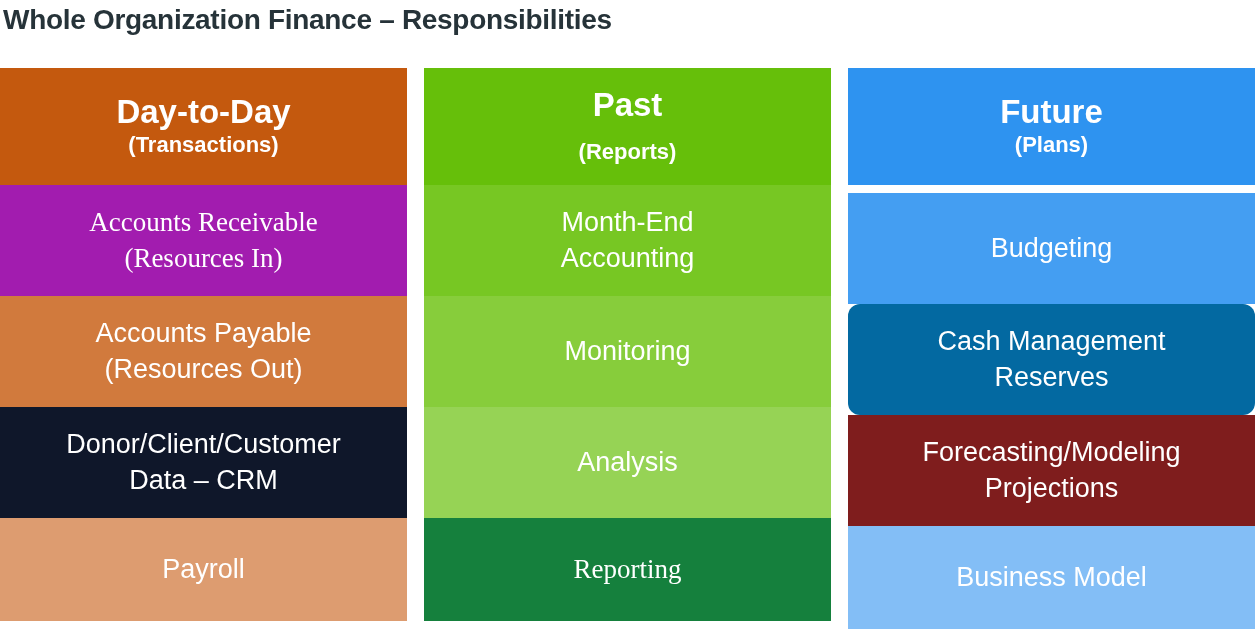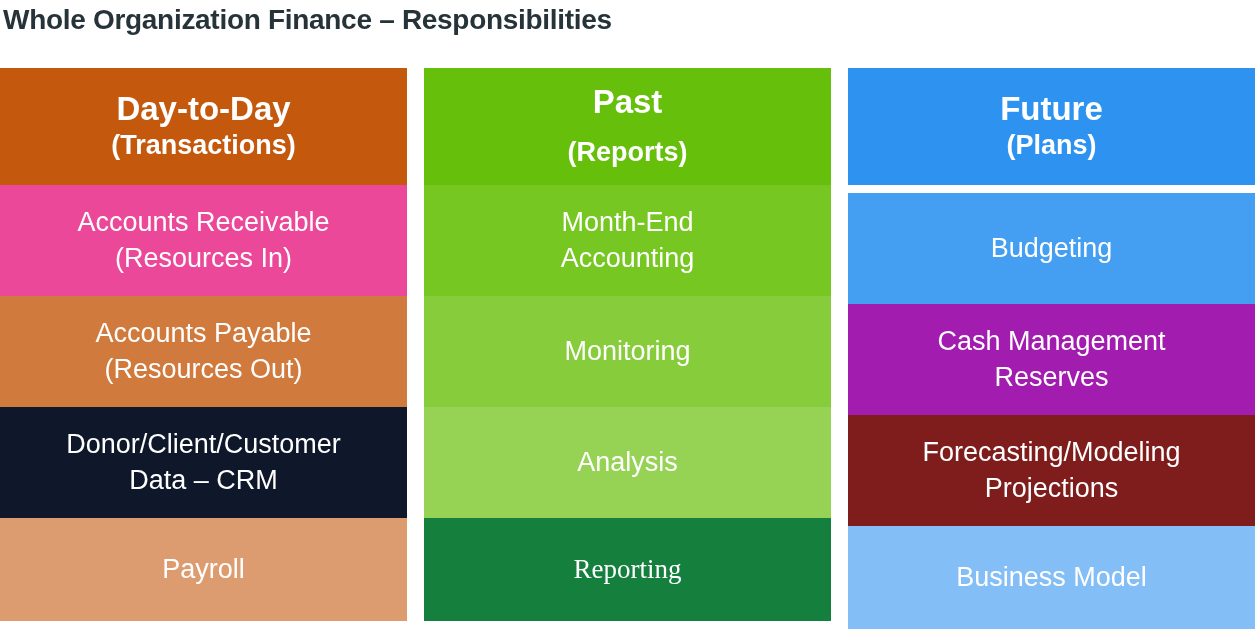--- a/index.html
+++ b/index.html
@@ -45,21 +45,21 @@
     justify-content: center;
     color: #ffffff;
     text-align: center;
   }
   .h-title {
     font-size: 33px;
     font-weight: bold;
     line-height: 1.15;
   }
   .h-subtitle {
-    font-size: 27px;
+    font-size: 22px;
     font-weight: bold;
     line-height: 1.3;
   }
   .cell {
     height: 111px;
     display: flex;
     align-items: center;
     justify-content: center;
     color: #ffffff;
     text-align: center;
@@ -76,21 +76,21 @@
 
   <h1 class="page-title" style="color: rgb(38, 51, 57);">Whole Organization Finance – Responsibilities</h1>
 
   <div class="board">
 
     <div class="column">
       <div class="col-header" style="background: rgb(196, 89, 14);">
         <div class="h-title">Day-to-Day</div>
         <div class="h-subtitle">(Transactions)</div>
       </div>
-      <div class="cell" style="background: #ec4899;">Accounts Receivable
+      <div class="cell" style="background: #a21caf; font-family: Liberation Serif, serif;">Accounts Receivable
 (Resources In)</div>
       <div class="cell" style="background: rgb(209, 122, 61);">Accounts Payable
 (Resources Out)</div>
       <div class="cell" style="background: #0f172a;">Donor/Client/Customer
 Data – CRM</div>
       <div class="cell" style="background: rgb(221, 156, 112);">Payroll</div>
     </div>
 
     <div class="column">
       <div class="col-header" style="background: rgb(102, 191, 10); gap: 14px;">
@@ -103,21 +103,21 @@
       <div class="cell" style="background: rgb(150, 211, 85);">Analysis</div>
       <div class="cell" style="background: #15803d; font-family: Liberation Serif, serif;">Reporting</div>
     </div>
 
     <div class="column">
       <div class="col-header" style="background: rgb(46, 147, 240);">
         <div class="h-title">Future</div>
         <div class="h-subtitle">(Plans)</div>
       </div>
       <div class="cell" style="background: rgb(68, 158, 242); margin-top: 8px;">Budgeting</div>
-      <div class="cell" style="background: #a21caf;">Cash Management
+      <div class="cell" style="background: #0369a1; border-radius: 12px;">Cash Management
 Reserves</div>
       <div class="cell" style="background: #7f1d1d;">Forecasting/Modeling
 Projections</div>
       <div class="cell" style="background: rgb(131, 190, 246);">Business Model</div>
     </div>
 
   </div>
 </div>
 
 </body></html>

